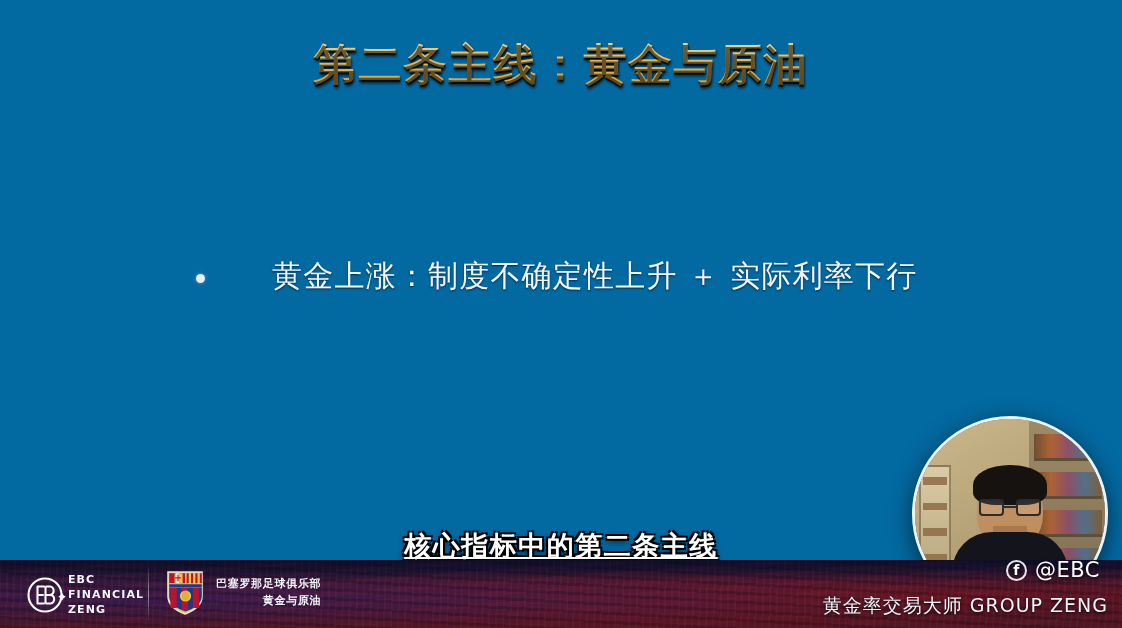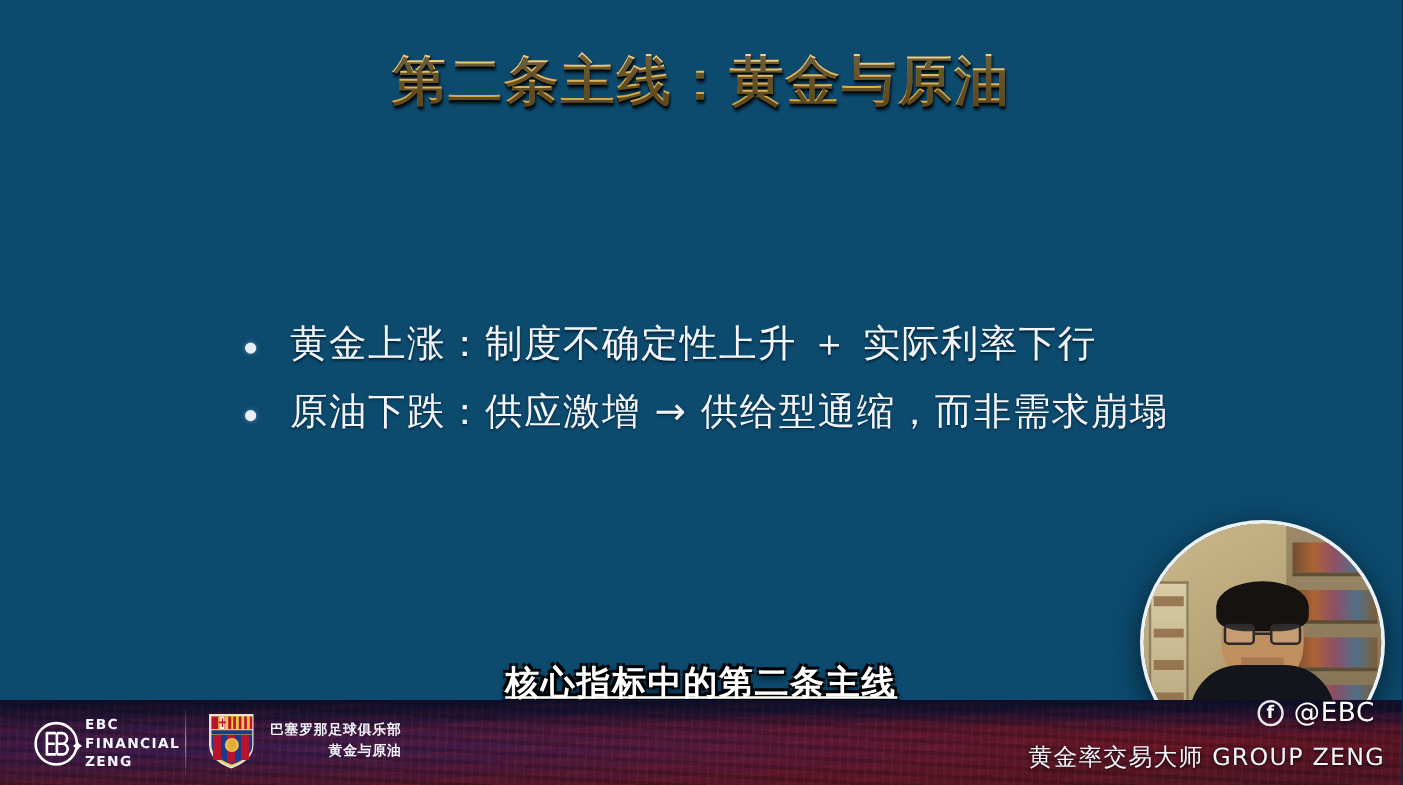--- a/index.html
+++ b/index.html
@@ -5,21 +5,21 @@
   * { margin:0; padding:0; box-sizing:border-box; }
   html, body {
     width:1122px; height:628px;
     background:#0d1430;
     font-family:"DejaVu Sans","Liberation Sans",sans-serif;
     overflow:hidden;
   }
   #stage {
     position:relative;
     width:1122px; height:628px;
-    background:#0c4a6e;
+    background:#0369a1;
     overflow:hidden;
   }
 
   
   #slide-title {
     position:absolute;
     top:36px; left:0; right:0;
     text-align:center;
     font-size:43px;
     font-weight:bold;
@@ -36,20 +36,21 @@
   
   #bullets {
     position:absolute;
     top:256px; left:196px;
     width:860px;
   }
   .bullet-row {
     display:flex;
     align-items:flex-start;
     margin-bottom:14px;
+    gap:40px;
   }
   .bullet-dot {
     width:9px; height:9px;
     border-radius:50%;
     background:#e9edf7;
     margin-top:18px;
     margin-right:27px;
     flex:0 0 auto;
     box-shadow:0 0 4px rgba(180,200,255,0.45);
   }
@@ -285,24 +286,20 @@
 
   <div id="slide-title">第二条主线：黄金与原油</div>
 
   <div id="bullets">
 
     <div class="bullet-row">
       <span class="bullet-dot"></span>
       <span class="bullet-text">黄金上涨：制度不确定性上升 ＋ 实际利率下行</span>
     </div>
 
-    <div class="bullet-row">
-      <span class="bullet-dot"></span>
-      <span class="bullet-text">原油下跌：供应激增 → 供给型通缩，而非需求崩塌</span>
-    </div>
 
   </div>
 
   <div id="caption">
     <span id="caption-text">核心指标中的第二条主线</span>
   </div>
 
   <div id="webcam">
     <div id="cam-scene">
       <div class="cam-wall"></div>

